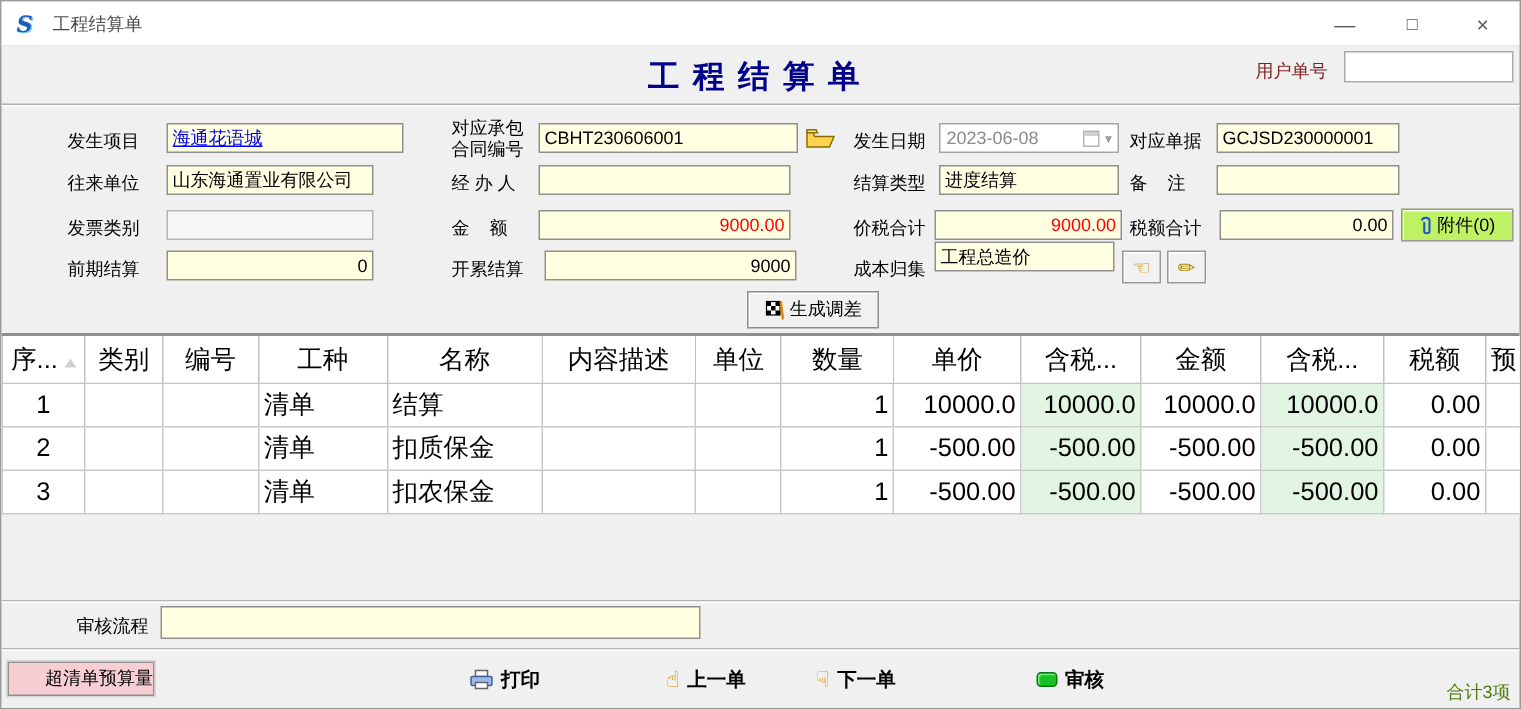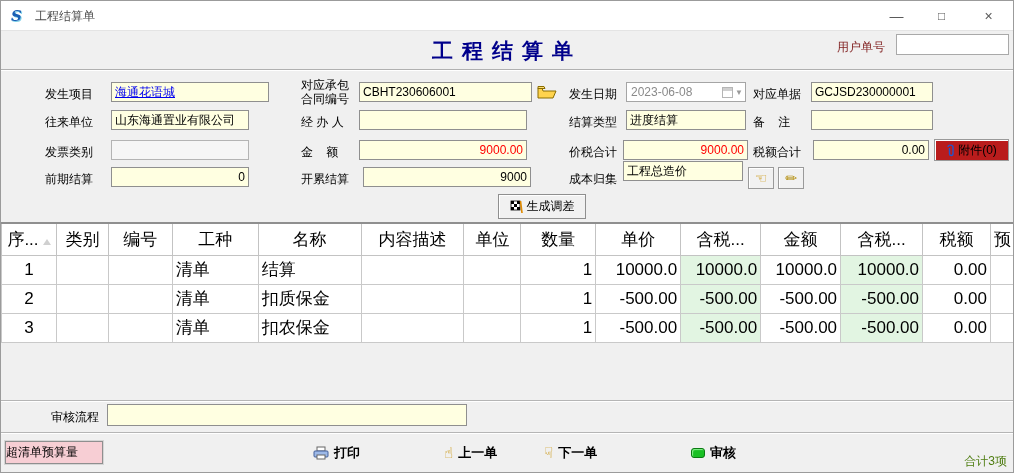--- a/index.html
+++ b/index.html
@@ -55,21 +55,21 @@
 
   .folder-icon { position:absolute; left:536px; top:83px; }
 
   .iconbtn { position:absolute; width:26px; height:22px; background:#f1f1f1;
     border:1px solid #9a9a9a; box-shadow:inset 1px 1px 0 #ffffff; text-align:center;
     font-size:14px; line-height:20px; cursor:default; }
   .point-glyph { color:#c89000; font-weight:bold; }
   .pencil-glyph { color:#b08900; }
 
   .attach-btn { position:absolute; left:933px; top:138px; width:75px; height:22px;
-    background:#b91c1c; border:1px solid #9a9a9a; box-shadow:inset 1px 1px 0 #ffffff;
+    background:#bef264; border:1px solid #9a9a9a; box-shadow:inset 1px 1px 0 #ffffff;
     font-size:12px; display:flex; align-items:center; justify-content:center; gap:3px;
     cursor:default; }
 
   .gen-btn { position:absolute; left:497px; top:193px; width:88px; height:25px;
     background:#f1f1f1; border:1px solid #8f8f8f; box-shadow:inset 1px 1px 0 #ffffff;
     font-size:12px; display:flex; align-items:center; justify-content:center; gap:4px;
     cursor:default; }
 
   
   .table-topline { position:absolute; left:0; top:221px; width:100%; height:2px;
@@ -94,21 +94,21 @@
     border-top:1px solid #b5b5b5; border-bottom:1px solid #ffffff; }
   .audit-label { position:absolute; left:50px; top:408px; font-size:12px; }
   .audit-input { position:absolute; left:106px; top:403px; width:360px; height:22px;
     background:#ffffe1; border:1px solid #8f8f8f; font-size:12px; padding:0 3px; }
 
   
   .toolbar-divider { position:absolute; left:0; top:431px; width:100%; height:2px;
     border-top:1px solid #b5b5b5; border-bottom:1px solid #ffffff; }
   .overbudget-btn { position:absolute; left:4px; top:440px; width:98px; height:23px;
     background:#f7ced4; border:1px solid #8f8f8f; outline:1px solid #d6d6d6;
-    font-size:12px; text-align:left; line-height:21px; cursor:default; }
+    font-size:12px; text-align:right; line-height:21px; cursor:default; }
   .tool-item { position:absolute; top:442px; height:20px; display:flex;
     align-items:center; gap:5px; font-size:13px; font-weight:bold; color:#000;
     cursor:default; }
   .tool-print { left:312px; }
   .tool-prev { left:443px; }
   .tool-next { left:543px; }
   .tool-audit { left:690px; }
   .hand-glyph { font-size:15px; color:#c89000; }
   .audit-dot { width:14px; height:10px; background:#19c024; border:1px solid #0a7a12;
     border-radius:3px; box-shadow:inset 1px 1px 1px #8af08e; }

